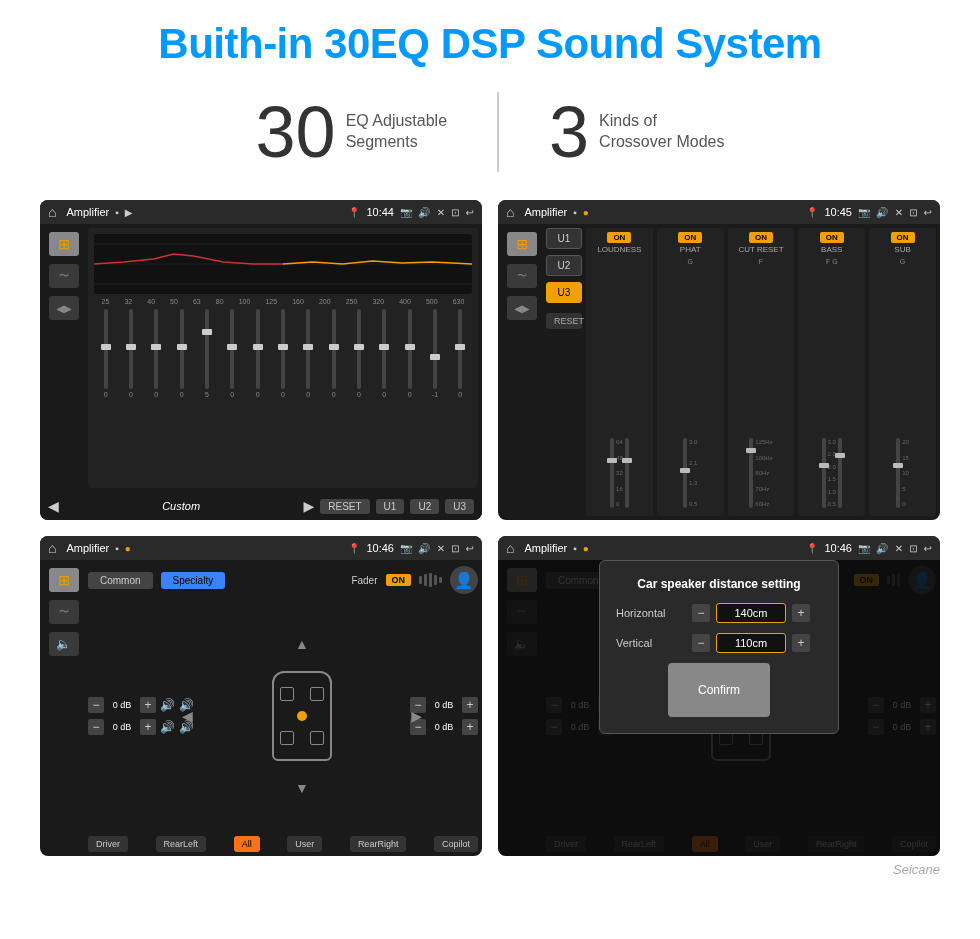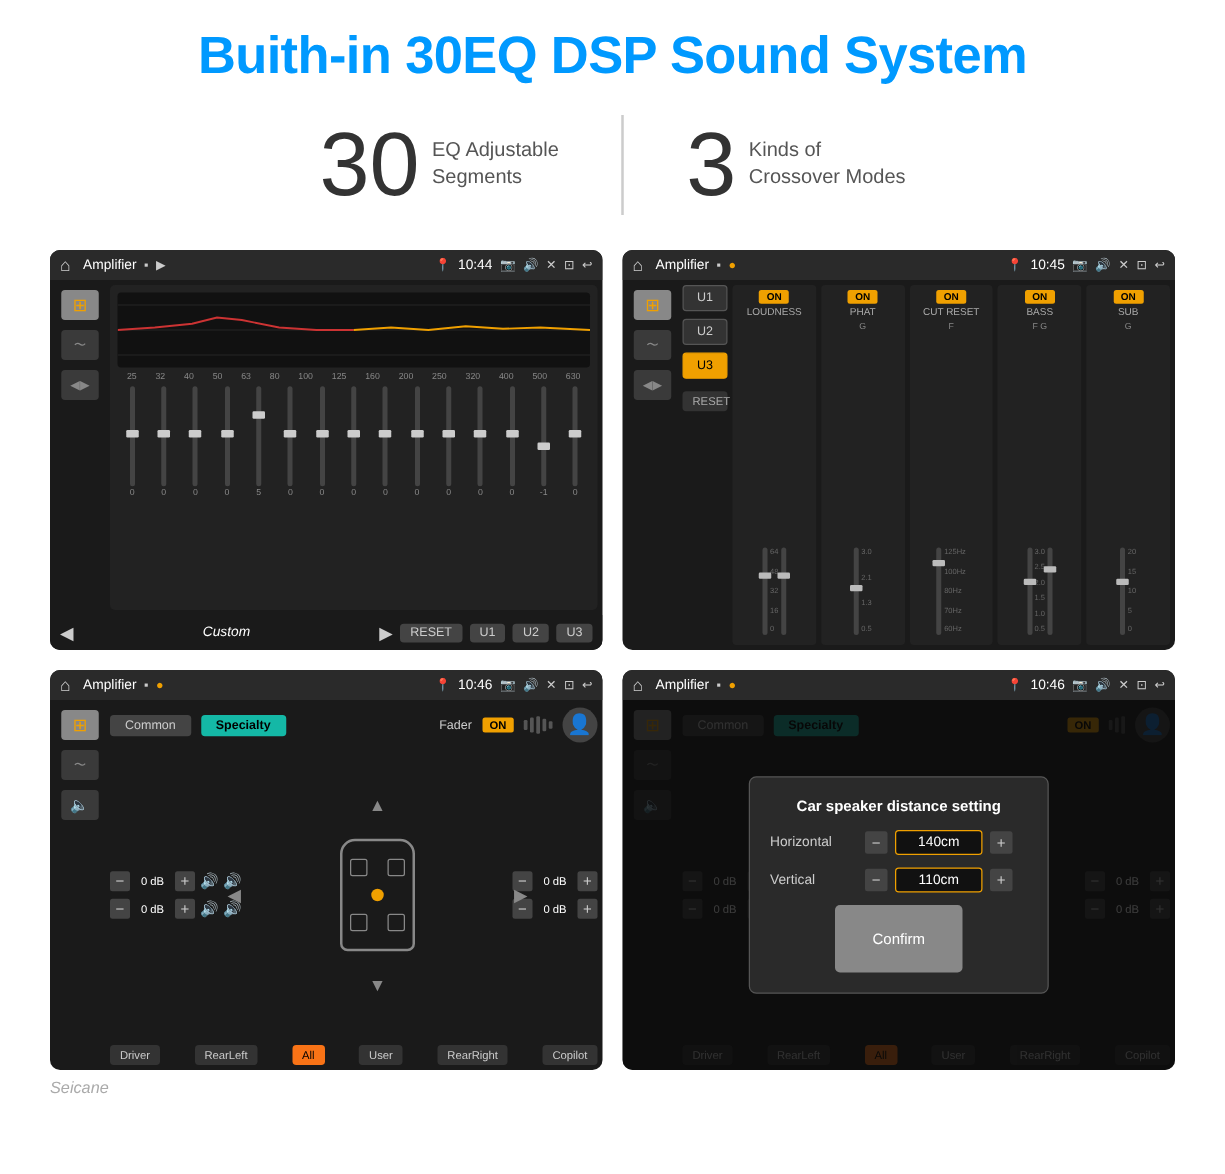--- a/index.html
+++ b/index.html
@@ -369,23 +369,22 @@
     .spec-tab {
       background: #444;
       color: #ccc;
       border-radius: 3px;
       padding: 3px 12px;
       font-size: 10px;
       cursor: pointer;
     }
 
     .spec-tab.active {
-      background: #14b8a6;
+      background: #3b82f6;
       color: #000;
-      font-weight: bold;
     }
 
     .spec-fader-label {
       margin-left: auto;
       font-size: 10px;
       color: #ccc;
     }
 
     .spec-fader-toggle {
       background: #f0a000;
@@ -538,21 +537,21 @@
 
     
     .dialog-overlay {
       position: absolute;
       top: 24px;
       left: 0;
       right: 0;
       bottom: 0;
       background: rgba(0,0,0,0.5);
       display: flex;
-      align-items: center;
+      align-items: flex-start;
       justify-content: center;
       z-index: 10;
     }
 
     .dialog-box {
       background: #2a2a2a;
       border-radius: 6px;
       padding: 16px;
       width: 240px;
       border: 1px solid #555;
@@ -610,21 +609,21 @@
       border-radius: 4px;
       padding: 20px 30px;
       font-size: 12px;
       cursor: pointer;
       display: block;
       margin: 0 auto;
       margin-top: 8px;
     }
 
     .watermark {
-      text-align: left;
+      text-align: right;
       font-size: 13px;
       color: #aaa;
       font-style: italic;
       margin-top: 6px;
     }
 
     
     .eq-grid-line {
       stroke: #333;
       stroke-width: 0.5;

